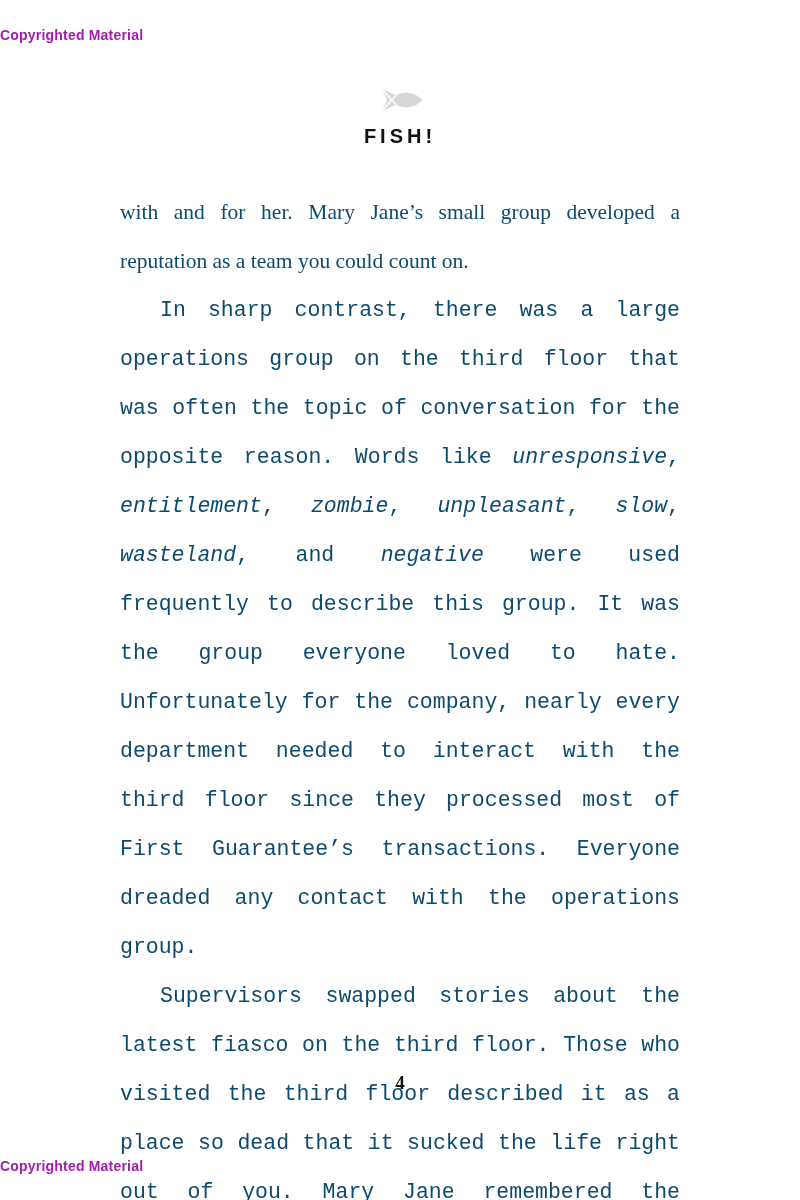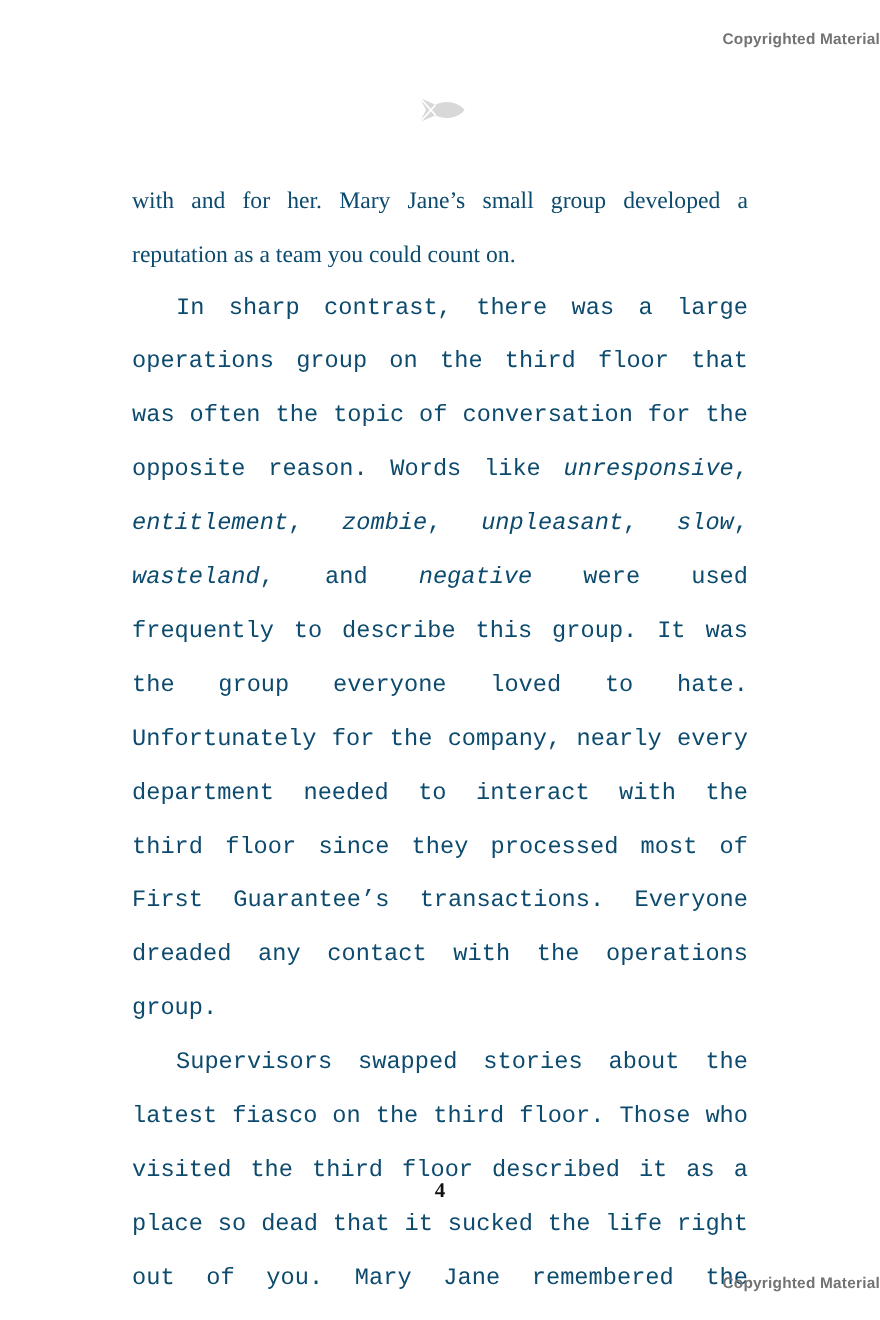--- a/index.html
+++ b/index.html
@@ -8,26 +8,26 @@
     width: 800px;
     height: 1200px;
     margin: 0 auto;
     background: #ffffff;
     box-sizing: border-box;
     overflow: hidden;
     font-family: "Liberation Serif", serif;
     color: #1c1c1c;
   }
   .copyright {
-    text-align: right;
+    text-align: left;
     font-family: "Liberation Sans", sans-serif;
     font-size: 14px;
     font-weight: bold;
     letter-spacing: 0.2px;
-    color: #737373;
+    color: #a21caf;
   }
   .copyright-top { padding-top: 27px; }
   .copyright-bottom {
     position: absolute;
     bottom: 26px;
     left: 0;
     width: 100%;
   }
   .logo-block {
     margin-top: 44px;
@@ -78,20 +78,21 @@
 
   <div class="copyright copyright-top">Copyrighted Material</div>
 
   <div class="logo-block">
     <span class="fish-icon-wrap">
       <svg width="48" height="26" viewBox="0 0 60 32" xmlns="http://www.w3.org/2000/svg">
         <path d="M58 16 C51 7, 36 4, 25 10 L7 2 L14 16 L7 30 L25 22 C36 28, 51 25, 58 16 Z" fill="#d8d8d8"></path>
         <path d="M7 2 L25 22 M7 30 L25 10" stroke="#ffffff" stroke-width="2" fill="none"></path>
       </svg>
     </span>
+    <div class="book-title">FISH!</div>
   </div>
 
   <div class="body-text">
       <p class=""><span>with and for her. Mary Jane’s small group developed a reputation as a team you could count on.</span></p>
       <p class="indent"><span>In sharp contrast, there was a large operations group on the third floor that was often the topic of conversation for the opposite reason. Words like </span><i>unresponsive</i><span>, </span><i>entitlement</i><span>, </span><i>zombie</i><span>, </span><i>unpleasant</i><span>, </span><i>slow</i><span>, </span><i>wasteland</i><span>, and </span><i>negative</i><span> were used frequently to describe this group. It was the group everyone loved to hate. Unfortunately for the company, nearly every department needed to interact with the third floor since they processed most of First Guarantee’s transactions. Everyone dreaded any contact with the operations group.</span></p>
       <p class="indent"><span>Supervisors swapped stories about the latest fiasco on the third floor. Those who visited the third floor described it as a place so dead that it sucked the life right out of you. Mary Jane remembered the laughter when one of the other managers said that he deserved a Nobel Prize. When she asked what he meant, he said, “I think I may have discovered life on the third floor.” Everyone roared.</span></p>
     </div>
 
   <div class="page-number">4</div>
 

